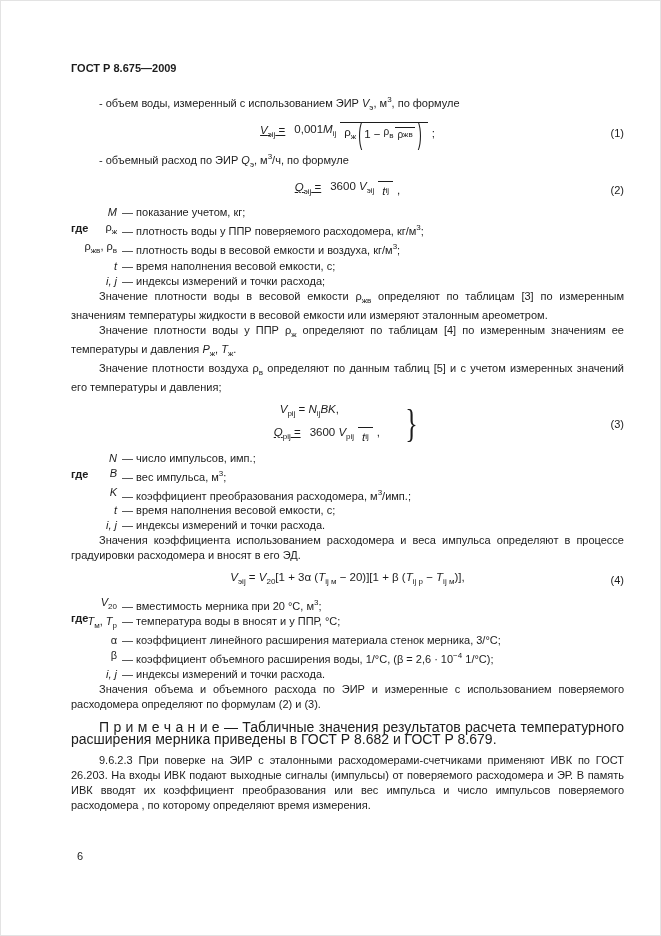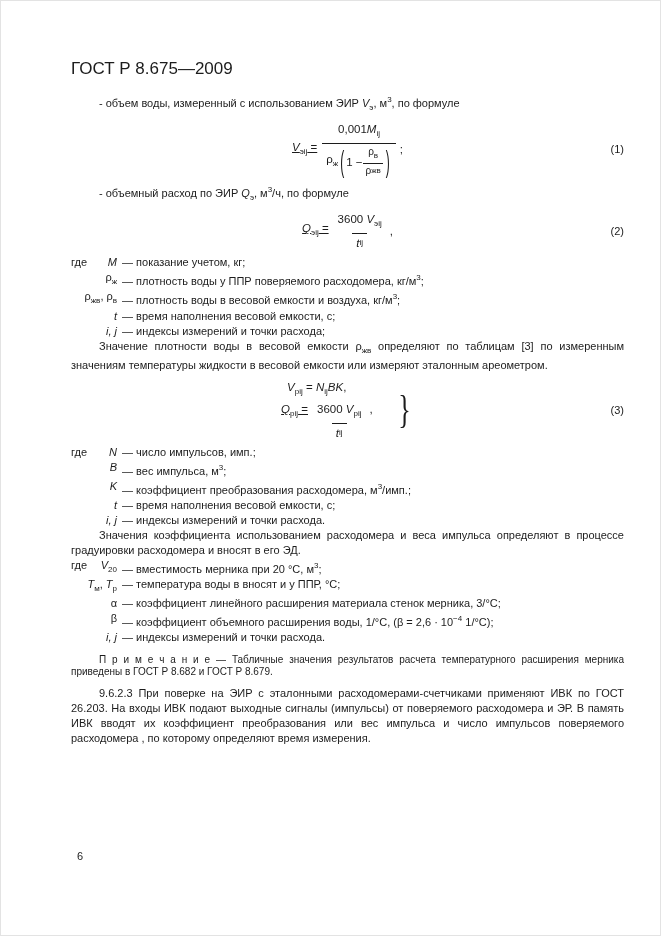--- a/index.html
+++ b/index.html
@@ -3,51 +3,51 @@
 <meta charset="utf-8">
 <style>
   html,body { margin:0; padding:0; background:#fff; }
   .page {
     width:661px; height:936px; position:relative; box-sizing:border-box;
     background:#fff; border:1px solid #e3e3e3;
     padding:60px 36px 0 70px;
     font-family:"Liberation Sans", sans-serif;
     font-size:11px; line-height:15px; color:#1c1c1c;
   }
-  .doc-header { font-weight:normal; font-size:17px; margin:0 0 16px 0; }
+  .doc-header { font-weight:bold; font-size:11px; margin:0 0 16px 0; }
   p.para { margin:0; text-align:justify; text-indent:28px; }
   sub { font-size:8px; }
   sup { font-size:8px; }
   i { font-style:italic; }
 
   
   .def { display:flex; position:relative; }
-  .def .lead { position:absolute; left:0; top:0; }
+  .def .lead { position:absolute; left:0; top:16px;font-weight:bold; }
   .def .term { flex:0 0 46px; width:46px; text-align:right; white-space:nowrap; }
   .def .dtext { margin-left:5px; flex:1; }
 
   
   .formula { position:relative; display:flex; justify-content:center; align-items:center;
              margin:7px 0 5px 0; font-size:11.5px; line-height:14px; }
   .formula .fnum { position:absolute; right:0; top:50%; transform:translateY(-50%); font-size:11px; }
-  .frac { display:inline-flex; flex-direction:column; align-items:center; margin:0 3px; }
+  .frac { display:inline-flex; flex-direction:row; align-items:center; margin:0 3px; }
   .frac .fn { padding:0 4px 2px 4px; }
   .frac .fd { border-top:1px solid #1c1c1c; padding:2px 4px 0 4px; display:flex; align-items:center; }
   .frac .frac { font-size:10px; line-height:12px; margin:0 1px; }
   .frac .frac .fn { padding:0 2px 1px 2px; }
   .frac .frac .fd { padding:1px 2px 0 2px; }
   .bigp { display:inline-block; transform:scaleY(2.4); font-size:12px; font-weight:300; margin:0 2px; }
   .eq-stack { display:flex; flex-direction:column; align-items:flex-start;justify-content:flex-end; }
   .eq-line1 { margin:0 0 3px 6px; }
   .brace { font-family:"Liberation Serif", serif; font-size:40px; font-weight:200;
            transform:scaleX(0.65); margin-left:22px; line-height:0.9; }
   .lhs { margin-right:2px;text-decoration:underline; }
   .tail { margin-left:1px; }
 
-  .note { font-size:10px; line-height:12.5px; text-align:justify; text-indent:28px; margin:9px 0 7px 0; }
+  .note { font-size:14px; line-height:12.5px; text-align:justify; text-indent:28px; margin:9px 0 7px 0; }
   .page-number { position:absolute; left:76px; top:848px; font-size:11px; }
 </style>
 </head>
 <body>
 
 <div class="page">
   <div class="doc-header">ГОСТ Р 8.675—2009</div>
 
   <p class="para">- объем воды, измеренный с использованием ЭИР <i>V</i><sub>э</sub>, м<sup>3</sup>, по формуле</p>
 
@@ -101,20 +101,22 @@
   <div class="def">
     <span class="term"><i>t</i></span>
     <span class="dtext">— время наполнения весовой емкости, с;</span>
   </div>
   <div class="def">
     <span class="term"><i>i, j</i></span>
     <span class="dtext">— индексы измерений и точки расхода;</span>
   </div>
 
   <p class="para">Значение плотности воды в весовой емкости ρ<sub>жв</sub> определяют по таблицам [3] по измеренным значениям температуры жидкости в весовой емкости или измеряют эталонным ареометром.</p>
+  <p class="para">Значение плотности воды у ППР ρ<sub>ж</sub> определяют по таблицам [4] по измеренным значениям ее температуры и давления <i>P</i><sub>ж</sub>, <i>T</i><sub>ж</sub>.</p>
+  <p class="para">Значение плотности воздуха ρ<sub>в</sub> определяют по данным таблиц [5] и с учетом измеренных значений его температуры и давления;</p>
 
   <div class="formula">
     <span class="eq-stack">
       <span class="eq-line1"><i>V</i><sub>рij</sub> = <i>N</i><sub>ij</sub><i>BK</i>,</span>
       <span>
         <span class="lhs"><i>Q</i><sub>рij</sub> =</span><span class="frac">
             <span class="fn">3600 <i>V</i><sub>рij</sub></span>
             <span class="fd">
               <i>t</i>
               <sub>ij</sub>
@@ -143,20 +145,24 @@
     <span class="term"><i>t</i></span>
     <span class="dtext">— время наполнения весовой емкости, с;</span>
   </div>
   <div class="def">
     <span class="term"><i>i, j</i></span>
     <span class="dtext">— индексы измерений и точки расхода.</span>
   </div>
 
   <p class="para">Значения коэффициента использованием расходомера и веса импульса определяют в процессе градуировки расходомера и вносят в его ЭД.</p>
 
+  <div class="formula">
+    <span><i>V</i><sub>эij</sub> = <i>V</i><sub>20</sub>[1 + 3α (<i>T</i><sub>ij м</sub> − 20)][1 + β (<i>T</i><sub>ij р</sub> − <i>T</i><sub>ij м</sub>)],</span>
+    <span class="fnum">(4)</span>
+  </div>
 
   <div class="def">
     <span class="lead">где</span>
     <span class="term"><i>V</i><sub>20</sub></span>
     <span class="dtext">— вместимость мерника при 20 °С, м<sup>3</sup>;</span>
   </div>
   <div class="def">
     <span class="term"><i>T</i><sub>м</sub>, <i>T</i><sub>р</sub></span>
     <span class="dtext">— температура воды в вносят и у ППР, °С;</span>
   </div>
@@ -166,17 +172,18 @@
   </div>
   <div class="def">
     <span class="term">β</span>
     <span class="dtext">— коэффициент объемного расширения воды, 1/°С, (β = 2,6 · 10<sup>−4</sup> 1/°С);</span>
   </div>
   <div class="def">
     <span class="term"><i>i, j</i></span>
     <span class="dtext">— индексы измерений и точки расхода.</span>
   </div>
 
+  <p class="para">Значения объема и объемного расхода по ЭИР и измеренные с использованием поверяемого расходомера определяют по формулам (2) и (3).</p>
   <div class="note">П р и м е ч а н и е — Табличные значения результатов расчета температурного расширения мерника приведены в ГОСТ Р 8.682 и ГОСТ Р 8.679.</div>
   <p class="para">9.6.2.3 При поверке на ЭИР с эталонными расходомерами-счетчиками применяют ИВК по ГОСТ 26.203. На входы ИВК подают выходные сигналы (импульсы) от поверяемого расходомера и ЭР. В память ИВК вводят их коэффициент преобразования  или вес импульса  и число импульсов поверяемого расходомера , по которому определяют время измерения.</p>
 
   <div class="page-number">6</div>
 </div>
 
 </body></html>

